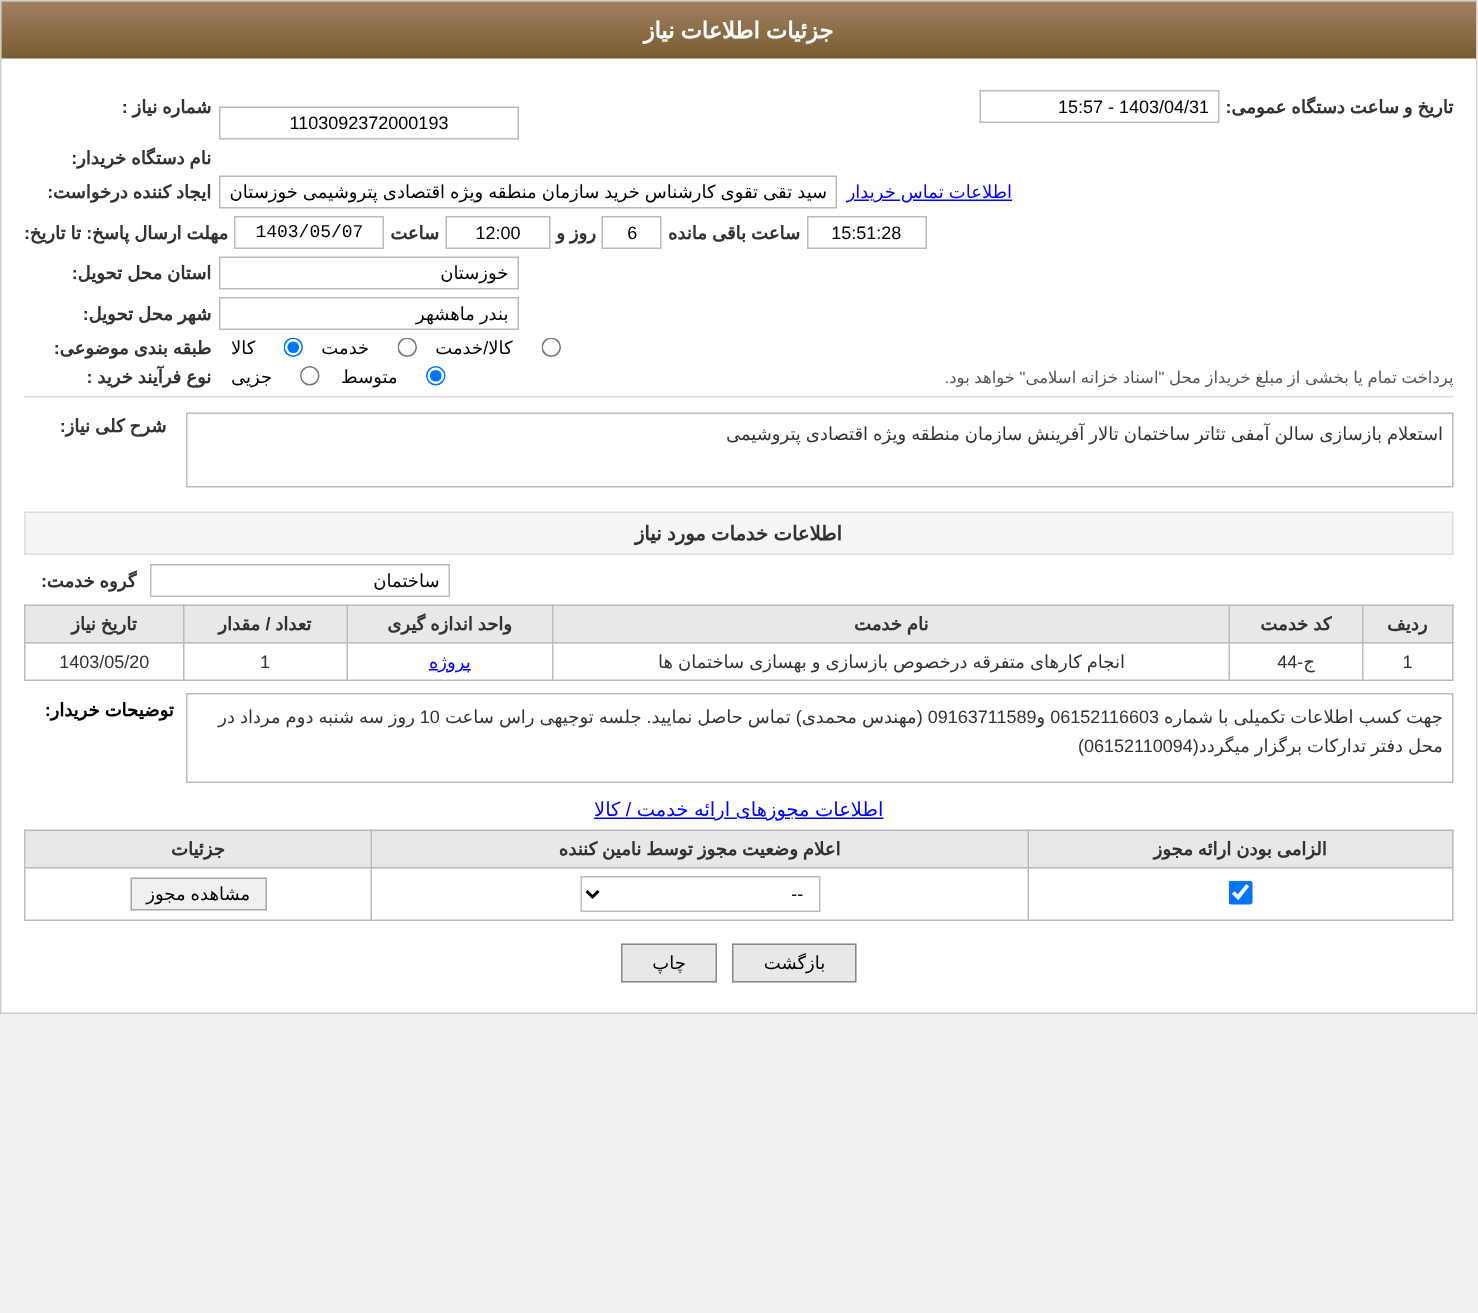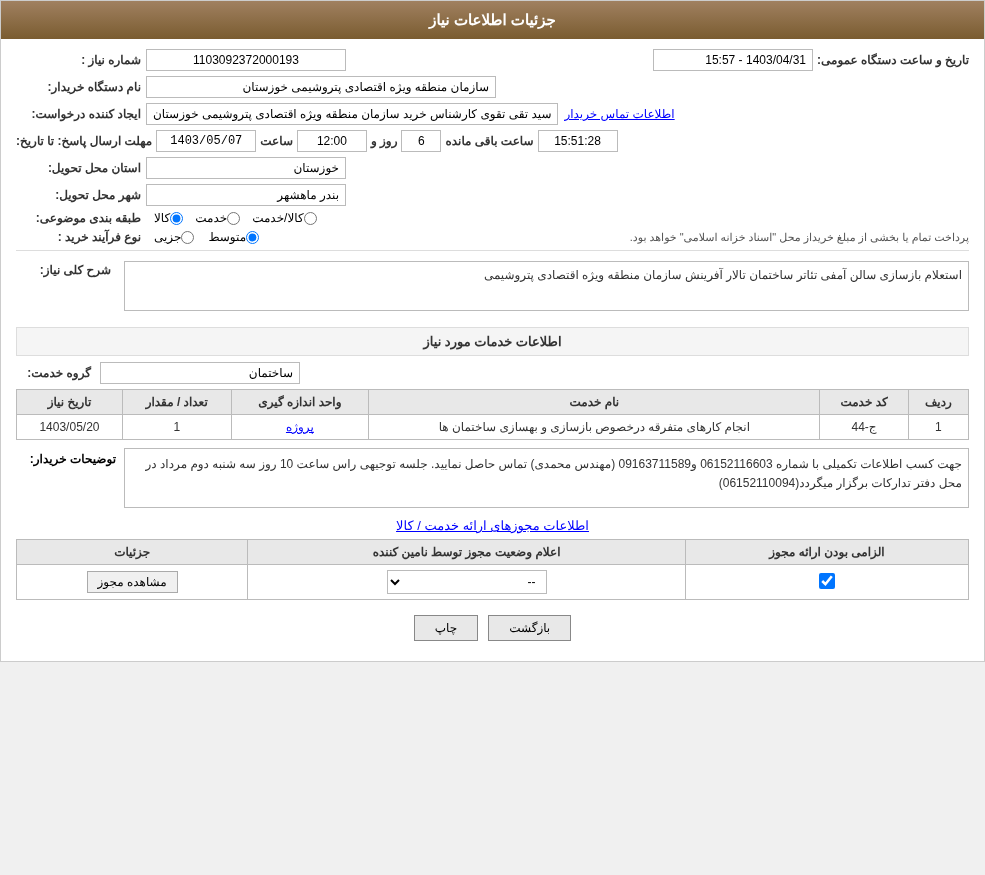--- a/index.html
+++ b/index.html
@@ -94,22 +94,22 @@
       justify-content: flex-end;
       gap: 8px;
     }
     .radio-group {
       display: flex;
       align-items: center;
       gap: 12px;
     }
     .radio-item {
       display: flex;
-      align-items: center;
-      gap: 0;
+      align-items: flex-start;
+      gap: 19px;
     }
     .process-row {
       display: flex;
       align-items: center;
       margin-bottom: 5px;
       justify-content: flex-end;
       gap: 8px;
       flex-wrap: wrap;
     }
     .process-note {
@@ -280,26 +280,25 @@
   <div class="header-bar">
     <span>جزئیات اطلاعات نیاز</span>
   </div>
 
   <div class="content">
 
     <div class="info-row">
       <span class="dt-label" style="margin-left:4px;">تاریخ و ساعت دستگاه عمومی:</span>
       <span class="dt-box" style="min-width:160px;display:inline-block;">1403/04/31 - 15:57</span>
       <span style="flex:1;"></span>
-      <span class="info-value" style="min-width:200px;text-align:center;">1103092372000193</span>
+      <span class="info-value" style="min-width:200px;text-align:center;margin-top:22px;">1103092372000193</span>
       <span class="info-label">شماره نیاز :</span>
     </div>
 
     <div class="info-row">
-      <span class="info-value wide">سازمان منطقه ویژه اقتصادی پتروشیمی خوزستان</span>
       <span class="info-label">نام دستگاه خریدار:</span>
     </div>
 
     <div class="info-row">
       <span class="info-value blue-link" style="min-width:120px;text-align:center;">اطلاعات تماس خریدار</span>
       <span class="info-value wide">سید تقی تقوی کارشناس خرید سازمان منطقه ویژه اقتصادی پتروشیمی خوزستان</span>
       <span class="info-label">ایجاد کننده درخواست:</span>
     </div>
 
     <div class="deadline-row">

